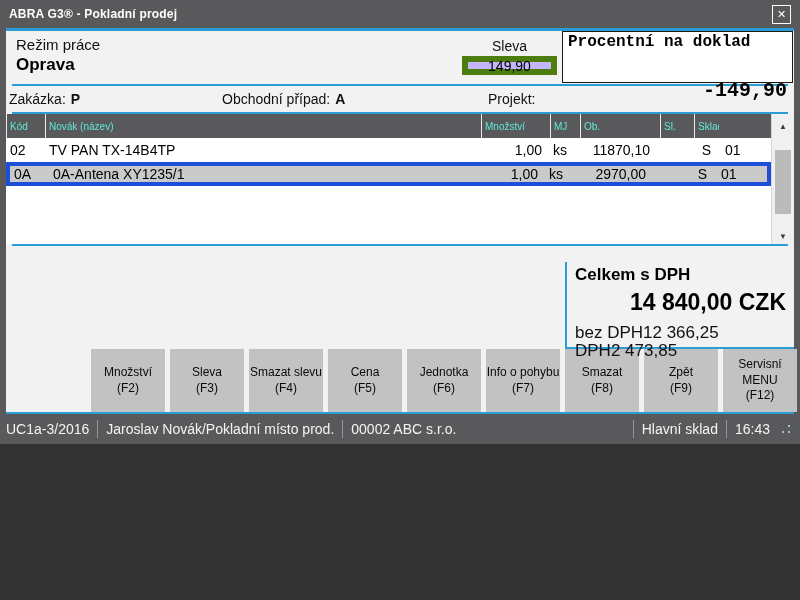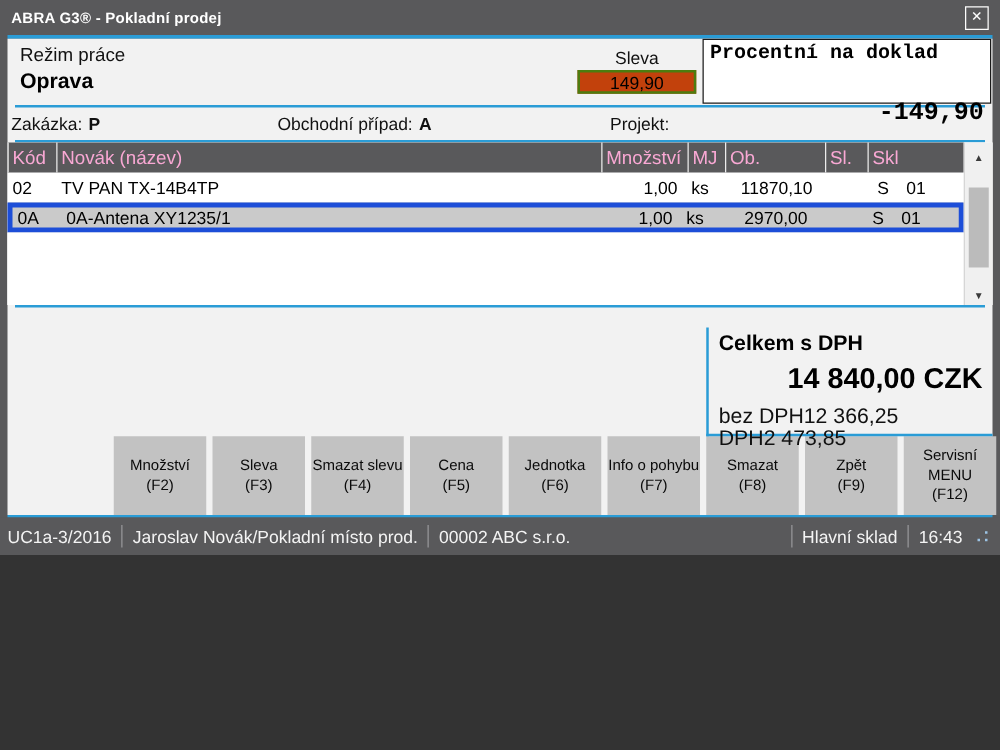--- a/index.html
+++ b/index.html
@@ -34,21 +34,21 @@
 
   
   .top-panel{ flex:0 0 53px; position:relative; }
   .mode-block{ position:absolute; left:10px; top:5px; }
   .mode-label{ font-size:15px; color:#111; }
   .mode-value{ font-size:17px; font-weight:bold; color:#000; margin-top:2px; }
 
   .sleva-block{ position:absolute; left:456px; width:95px; top:7px; text-align:center; }
   .sleva-label{ font-size:14px; color:#111; margin-bottom:2px; }
   .sleva-field{
-    background:#c2410c; border:2px solid #4d7c0f; height:19px;
+    background:#c4b5fd; border:6px solid #4d7c0f; height:19px;
     font-size:14px; color:#000; display:flex; align-items:center; justify-content:center;
   }
 
   .proc-box{
     position:absolute; right:1px; top:0; bottom:1px; width:231px;
     background:#fff; border:1px solid #1a1a1a;
     font-family:"Liberation Mono", monospace; font-weight:bold; color:#000;
     padding:1px 5px 2px 5px;
     display:flex; flex-direction:column; justify-content:space-between;gap:28px;
   }
@@ -62,21 +62,21 @@
   }
   .context-cell:first-child{ padding-left:3px; }
   .ctx-value{ font-weight:bold; margin-left:5px; }
 
   
   .table-region{ flex:1; display:flex; min-height:0; background:#fff; }
   .table-main{ flex:1; display:flex; flex-direction:column; min-width:0; }
 
   .grid-cols{ display:grid; grid-template-columns:39px 1fr 69px 30px 80px 34px 25px 52px; }
 
-  .table-header{ flex:0 0 24px; background:#59595b; color:#f9a8d4; font-size:15px; align-items:center; }
+  .table-header{ flex:0 0 24px; background:#59595b; color:#5eead4; font-size:10px; align-items:center; }
   .th{ padding:0 3px; border-left:1px solid #ececec; height:100%; display:flex; align-items:center; overflow:hidden; white-space:nowrap; }
 
   .table-row{ flex:0 0 24px; font-size:14px; color:#000; align-items:center; }
   .table-row.selected{ background:#cacaca; border:4px solid #1d4ed8; }
   .td{ overflow:hidden; white-space:nowrap; }
   .td.c-kod{ padding-left:4px; }
   .td.c-nazev{ padding-left:4px; }
   .td.c-mnozstvi{ text-align:right; padding-right:8px; }
   .td.c-mj{ padding-left:3px; }
   .td.c-celkem{ text-align:right; padding-right:10px; }

